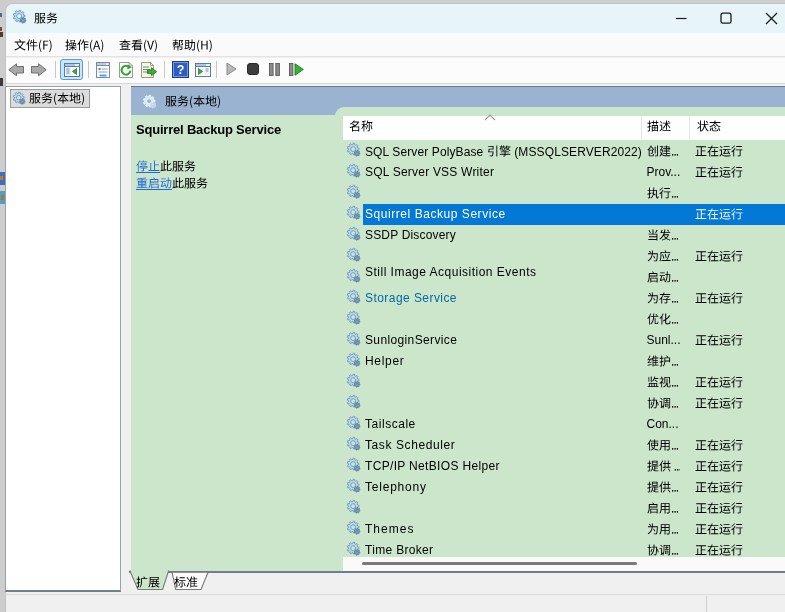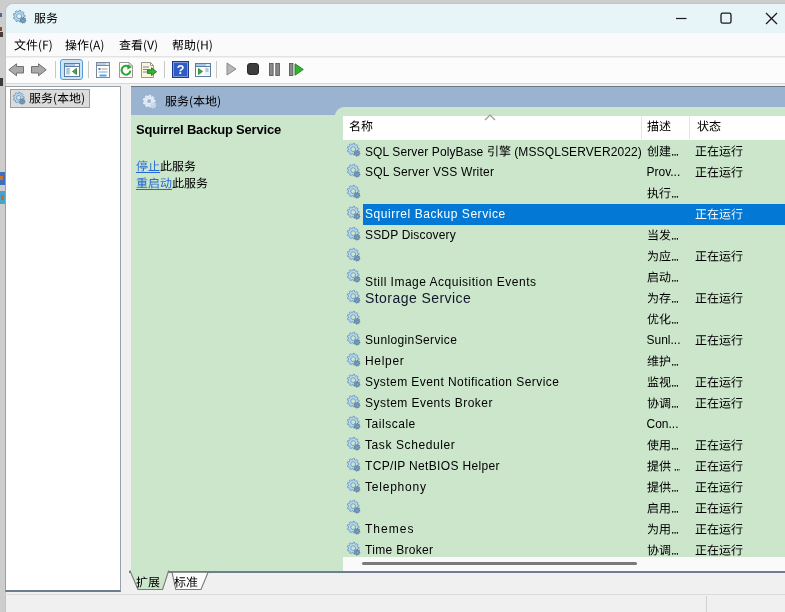--- a/index.html
+++ b/index.html
@@ -297,33 +297,33 @@
       <use href="#t14"></use>
     </svg>
 <svg style="position:absolute;left:2.8px;top:128.2px;width:15px;height:15px" viewBox="0 0 16 16">
       <g transform="translate(1.2,1.2)">
         <path d="M6.40 0.10 L8.18 0.36 L8.08 1.80 L9.31 2.46 L10.45 1.57 L11.65 2.91 L10.64 3.95 L11.16 5.25 L12.60 5.31 L12.66 7.10 L11.23 7.25 L10.79 8.58 L11.86 9.55 L10.74 10.96 L9.55 10.15 L8.36 10.89 L8.55 12.32 L6.80 12.69 L6.40 11.30 L5.02 11.10 L4.25 12.32 L2.66 11.47 L3.25 10.15 L2.32 9.11 L0.94 9.55 L0.28 7.88 L1.57 7.25 L1.53 5.85 L0.20 5.31 L0.76 3.60 L2.16 3.95 L3.02 2.85 L2.35 1.57 L3.88 0.63 L4.72 1.80 L6.09 1.51 Z M9.00 6.40 A2.60 2.60 0 1 0 3.80 6.40 A2.60 2.60 0 1 0 9.00 6.40 Z" fill="#bdd9ec" stroke="#6f9cc0" stroke-width="1" fill-rule="evenodd"></path>
       </g>
       <g transform="translate(8.6,8.8)">
         <path d="M3.20 0.10 L4.18 0.26 L4.08 1.08 L4.71 1.46 L5.39 1.01 L5.97 1.81 L5.32 2.32 L5.49 3.04 L6.30 3.20 L6.14 4.18 L5.32 4.08 L4.94 4.71 L5.39 5.39 L4.59 5.97 L4.08 5.32 L3.36 5.49 L3.20 6.30 L2.22 6.14 L2.32 5.32 L1.69 4.94 L1.01 5.39 L0.43 4.59 L1.08 4.08 L0.91 3.36 L0.10 3.20 L0.26 2.22 L1.08 2.32 L1.46 1.69 L1.01 1.01 L1.81 0.43 L2.32 1.08 L3.04 0.91 Z M4.40 3.20 A1.20 1.20 0 1 0 2.00 3.20 A1.20 1.20 0 1 0 4.40 3.20 Z" fill="#88a8c4" stroke="#4f7699" stroke-width="0.8" fill-rule="evenodd"></path>
       </g>
     </svg>
-<div class="abs" style="left:22px;top:134px;height:17px;line-height:17px;font-size:12px;letter-spacing:0.49px;color:#000;white-space:nowrap">Still Image Acquisition Events</div>
+<div class="abs" style="left:22px;top:124px;height:17px;line-height:17px;font-size:12px;letter-spacing:0.49px;color:#000;white-space:nowrap">Still Image Acquisition Events</div>
 <svg style="position:absolute;left:303.5px;top:129.1px;width:31.2px;height:17px;" viewBox="0 0 31.2 17" fill="#000">
       <use href="#t20"></use>
     </svg>
 <svg style="position:absolute;left:2.8px;top:149.2px;width:15px;height:15px" viewBox="0 0 16 16">
       <g transform="translate(1.2,1.2)">
         <path d="M6.40 0.10 L8.18 0.36 L8.08 1.80 L9.31 2.46 L10.45 1.57 L11.65 2.91 L10.64 3.95 L11.16 5.25 L12.60 5.31 L12.66 7.10 L11.23 7.25 L10.79 8.58 L11.86 9.55 L10.74 10.96 L9.55 10.15 L8.36 10.89 L8.55 12.32 L6.80 12.69 L6.40 11.30 L5.02 11.10 L4.25 12.32 L2.66 11.47 L3.25 10.15 L2.32 9.11 L0.94 9.55 L0.28 7.88 L1.57 7.25 L1.53 5.85 L0.20 5.31 L0.76 3.60 L2.16 3.95 L3.02 2.85 L2.35 1.57 L3.88 0.63 L4.72 1.80 L6.09 1.51 Z M9.00 6.40 A2.60 2.60 0 1 0 3.80 6.40 A2.60 2.60 0 1 0 9.00 6.40 Z" fill="#bdd9ec" stroke="#6f9cc0" stroke-width="1" fill-rule="evenodd"></path>
       </g>
       <g transform="translate(8.6,8.8)">
         <path d="M3.20 0.10 L4.18 0.26 L4.08 1.08 L4.71 1.46 L5.39 1.01 L5.97 1.81 L5.32 2.32 L5.49 3.04 L6.30 3.20 L6.14 4.18 L5.32 4.08 L4.94 4.71 L5.39 5.39 L4.59 5.97 L4.08 5.32 L3.36 5.49 L3.20 6.30 L2.22 6.14 L2.32 5.32 L1.69 4.94 L1.01 5.39 L0.43 4.59 L1.08 4.08 L0.91 3.36 L0.10 3.20 L0.26 2.22 L1.08 2.32 L1.46 1.69 L1.01 1.01 L1.81 0.43 L2.32 1.08 L3.04 0.91 Z M4.40 3.20 A1.20 1.20 0 1 0 2.00 3.20 A1.20 1.20 0 1 0 4.40 3.20 Z" fill="#88a8c4" stroke="#4f7699" stroke-width="0.8" fill-rule="evenodd"></path>
       </g>
     </svg>
-<div class="abs" style="left:22px;top:150.3px;height:17px;line-height:17px;font-size:14px;letter-spacing:0.44px;color:#0f172a;white-space:nowrap">Storage Service</div>
+<div class="abs" style="left:22px;top:150.3px;height:17px;line-height:17px;font-size:12px;letter-spacing:0.44px;color:#0369a1;white-space:nowrap">Storage Service</div>
 <svg style="position:absolute;left:303.5px;top:150.1px;width:31.2px;height:17px;" viewBox="0 0 31.2 17" fill="#000">
       <use href="#t21"></use>
     </svg>
 <svg style="position:absolute;left:351.5px;top:150.1px;width:48.0px;height:17px;" viewBox="0 0 48.0 17" fill="#000">
       <use href="#t14"></use>
     </svg>
 <svg style="position:absolute;left:2.8px;top:170.2px;width:15px;height:15px" viewBox="0 0 16 16">
       <g transform="translate(1.2,1.2)">
         <path d="M6.40 0.10 L8.18 0.36 L8.08 1.80 L9.31 2.46 L10.45 1.57 L11.65 2.91 L10.64 3.95 L11.16 5.25 L12.60 5.31 L12.66 7.10 L11.23 7.25 L10.79 8.58 L11.86 9.55 L10.74 10.96 L9.55 10.15 L8.36 10.89 L8.55 12.32 L6.80 12.69 L6.40 11.30 L5.02 11.10 L4.25 12.32 L2.66 11.47 L3.25 10.15 L2.32 9.11 L0.94 9.55 L0.28 7.88 L1.57 7.25 L1.53 5.85 L0.20 5.31 L0.76 3.60 L2.16 3.95 L3.02 2.85 L2.35 1.57 L3.88 0.63 L4.72 1.80 L6.09 1.51 Z M9.00 6.40 A2.60 2.60 0 1 0 3.80 6.40 A2.60 2.60 0 1 0 9.00 6.40 Z" fill="#bdd9ec" stroke="#6f9cc0" stroke-width="1" fill-rule="evenodd"></path>
       </g>
@@ -360,36 +360,34 @@
       <use href="#t23"></use>
     </svg>
 <svg style="position:absolute;left:2.8px;top:233.2px;width:15px;height:15px" viewBox="0 0 16 16">
       <g transform="translate(1.2,1.2)">
         <path d="M6.40 0.10 L8.18 0.36 L8.08 1.80 L9.31 2.46 L10.45 1.57 L11.65 2.91 L10.64 3.95 L11.16 5.25 L12.60 5.31 L12.66 7.10 L11.23 7.25 L10.79 8.58 L11.86 9.55 L10.74 10.96 L9.55 10.15 L8.36 10.89 L8.55 12.32 L6.80 12.69 L6.40 11.30 L5.02 11.10 L4.25 12.32 L2.66 11.47 L3.25 10.15 L2.32 9.11 L0.94 9.55 L0.28 7.88 L1.57 7.25 L1.53 5.85 L0.20 5.31 L0.76 3.60 L2.16 3.95 L3.02 2.85 L2.35 1.57 L3.88 0.63 L4.72 1.80 L6.09 1.51 Z M9.00 6.40 A2.60 2.60 0 1 0 3.80 6.40 A2.60 2.60 0 1 0 9.00 6.40 Z" fill="#bdd9ec" stroke="#6f9cc0" stroke-width="1" fill-rule="evenodd"></path>
       </g>
       <g transform="translate(8.6,8.8)">
         <path d="M3.20 0.10 L4.18 0.26 L4.08 1.08 L4.71 1.46 L5.39 1.01 L5.97 1.81 L5.32 2.32 L5.49 3.04 L6.30 3.20 L6.14 4.18 L5.32 4.08 L4.94 4.71 L5.39 5.39 L4.59 5.97 L4.08 5.32 L3.36 5.49 L3.20 6.30 L2.22 6.14 L2.32 5.32 L1.69 4.94 L1.01 5.39 L0.43 4.59 L1.08 4.08 L0.91 3.36 L0.10 3.20 L0.26 2.22 L1.08 2.32 L1.46 1.69 L1.01 1.01 L1.81 0.43 L2.32 1.08 L3.04 0.91 Z M4.40 3.20 A1.20 1.20 0 1 0 2.00 3.20 A1.20 1.20 0 1 0 4.40 3.20 Z" fill="#88a8c4" stroke="#4f7699" stroke-width="0.8" fill-rule="evenodd"></path>
       </g>
     </svg>
-<div class="abs" style="left:22px;top:234.3px;height:17px;line-height:17px;font-size:12px;letter-spacing:0.43px;color:#000;white-space:nowrap">System Event Notification Service</div>
 <svg style="position:absolute;left:303.5px;top:234.1px;width:31.2px;height:17px;" viewBox="0 0 31.2 17" fill="#000">
       <use href="#t24"></use>
     </svg>
 <svg style="position:absolute;left:351.5px;top:234.1px;width:48.0px;height:17px;" viewBox="0 0 48.0 17" fill="#000">
       <use href="#t14"></use>
     </svg>
 <svg style="position:absolute;left:2.8px;top:254.2px;width:15px;height:15px" viewBox="0 0 16 16">
       <g transform="translate(1.2,1.2)">
         <path d="M6.40 0.10 L8.18 0.36 L8.08 1.80 L9.31 2.46 L10.45 1.57 L11.65 2.91 L10.64 3.95 L11.16 5.25 L12.60 5.31 L12.66 7.10 L11.23 7.25 L10.79 8.58 L11.86 9.55 L10.74 10.96 L9.55 10.15 L8.36 10.89 L8.55 12.32 L6.80 12.69 L6.40 11.30 L5.02 11.10 L4.25 12.32 L2.66 11.47 L3.25 10.15 L2.32 9.11 L0.94 9.55 L0.28 7.88 L1.57 7.25 L1.53 5.85 L0.20 5.31 L0.76 3.60 L2.16 3.95 L3.02 2.85 L2.35 1.57 L3.88 0.63 L4.72 1.80 L6.09 1.51 Z M9.00 6.40 A2.60 2.60 0 1 0 3.80 6.40 A2.60 2.60 0 1 0 9.00 6.40 Z" fill="#bdd9ec" stroke="#6f9cc0" stroke-width="1" fill-rule="evenodd"></path>
       </g>
       <g transform="translate(8.6,8.8)">
         <path d="M3.20 0.10 L4.18 0.26 L4.08 1.08 L4.71 1.46 L5.39 1.01 L5.97 1.81 L5.32 2.32 L5.49 3.04 L6.30 3.20 L6.14 4.18 L5.32 4.08 L4.94 4.71 L5.39 5.39 L4.59 5.97 L4.08 5.32 L3.36 5.49 L3.20 6.30 L2.22 6.14 L2.32 5.32 L1.69 4.94 L1.01 5.39 L0.43 4.59 L1.08 4.08 L0.91 3.36 L0.10 3.20 L0.26 2.22 L1.08 2.32 L1.46 1.69 L1.01 1.01 L1.81 0.43 L2.32 1.08 L3.04 0.91 Z M4.40 3.20 A1.20 1.20 0 1 0 2.00 3.20 A1.20 1.20 0 1 0 4.40 3.20 Z" fill="#88a8c4" stroke="#4f7699" stroke-width="0.8" fill-rule="evenodd"></path>
       </g>
     </svg>
-<div class="abs" style="left:22px;top:255.3px;height:17px;line-height:17px;font-size:12px;letter-spacing:0.46px;color:#000;white-space:nowrap">System Events Broker</div>
 <svg style="position:absolute;left:303.5px;top:255.10000000000002px;width:31.2px;height:17px;" viewBox="0 0 31.2 17" fill="#000">
       <use href="#t25"></use>
     </svg>
 <svg style="position:absolute;left:351.5px;top:255.10000000000002px;width:48.0px;height:17px;" viewBox="0 0 48.0 17" fill="#000">
       <use href="#t14"></use>
     </svg>
 <svg style="position:absolute;left:2.8px;top:275.2px;width:15px;height:15px" viewBox="0 0 16 16">
       <g transform="translate(1.2,1.2)">
         <path d="M6.40 0.10 L8.18 0.36 L8.08 1.80 L9.31 2.46 L10.45 1.57 L11.65 2.91 L10.64 3.95 L11.16 5.25 L12.60 5.31 L12.66 7.10 L11.23 7.25 L10.79 8.58 L11.86 9.55 L10.74 10.96 L9.55 10.15 L8.36 10.89 L8.55 12.32 L6.80 12.69 L6.40 11.30 L5.02 11.10 L4.25 12.32 L2.66 11.47 L3.25 10.15 L2.32 9.11 L0.94 9.55 L0.28 7.88 L1.57 7.25 L1.53 5.85 L0.20 5.31 L0.76 3.60 L2.16 3.95 L3.02 2.85 L2.35 1.57 L3.88 0.63 L4.72 1.80 L6.09 1.51 Z M9.00 6.40 A2.60 2.60 0 1 0 3.80 6.40 A2.60 2.60 0 1 0 9.00 6.40 Z" fill="#bdd9ec" stroke="#6f9cc0" stroke-width="1" fill-rule="evenodd"></path>
       </g>

